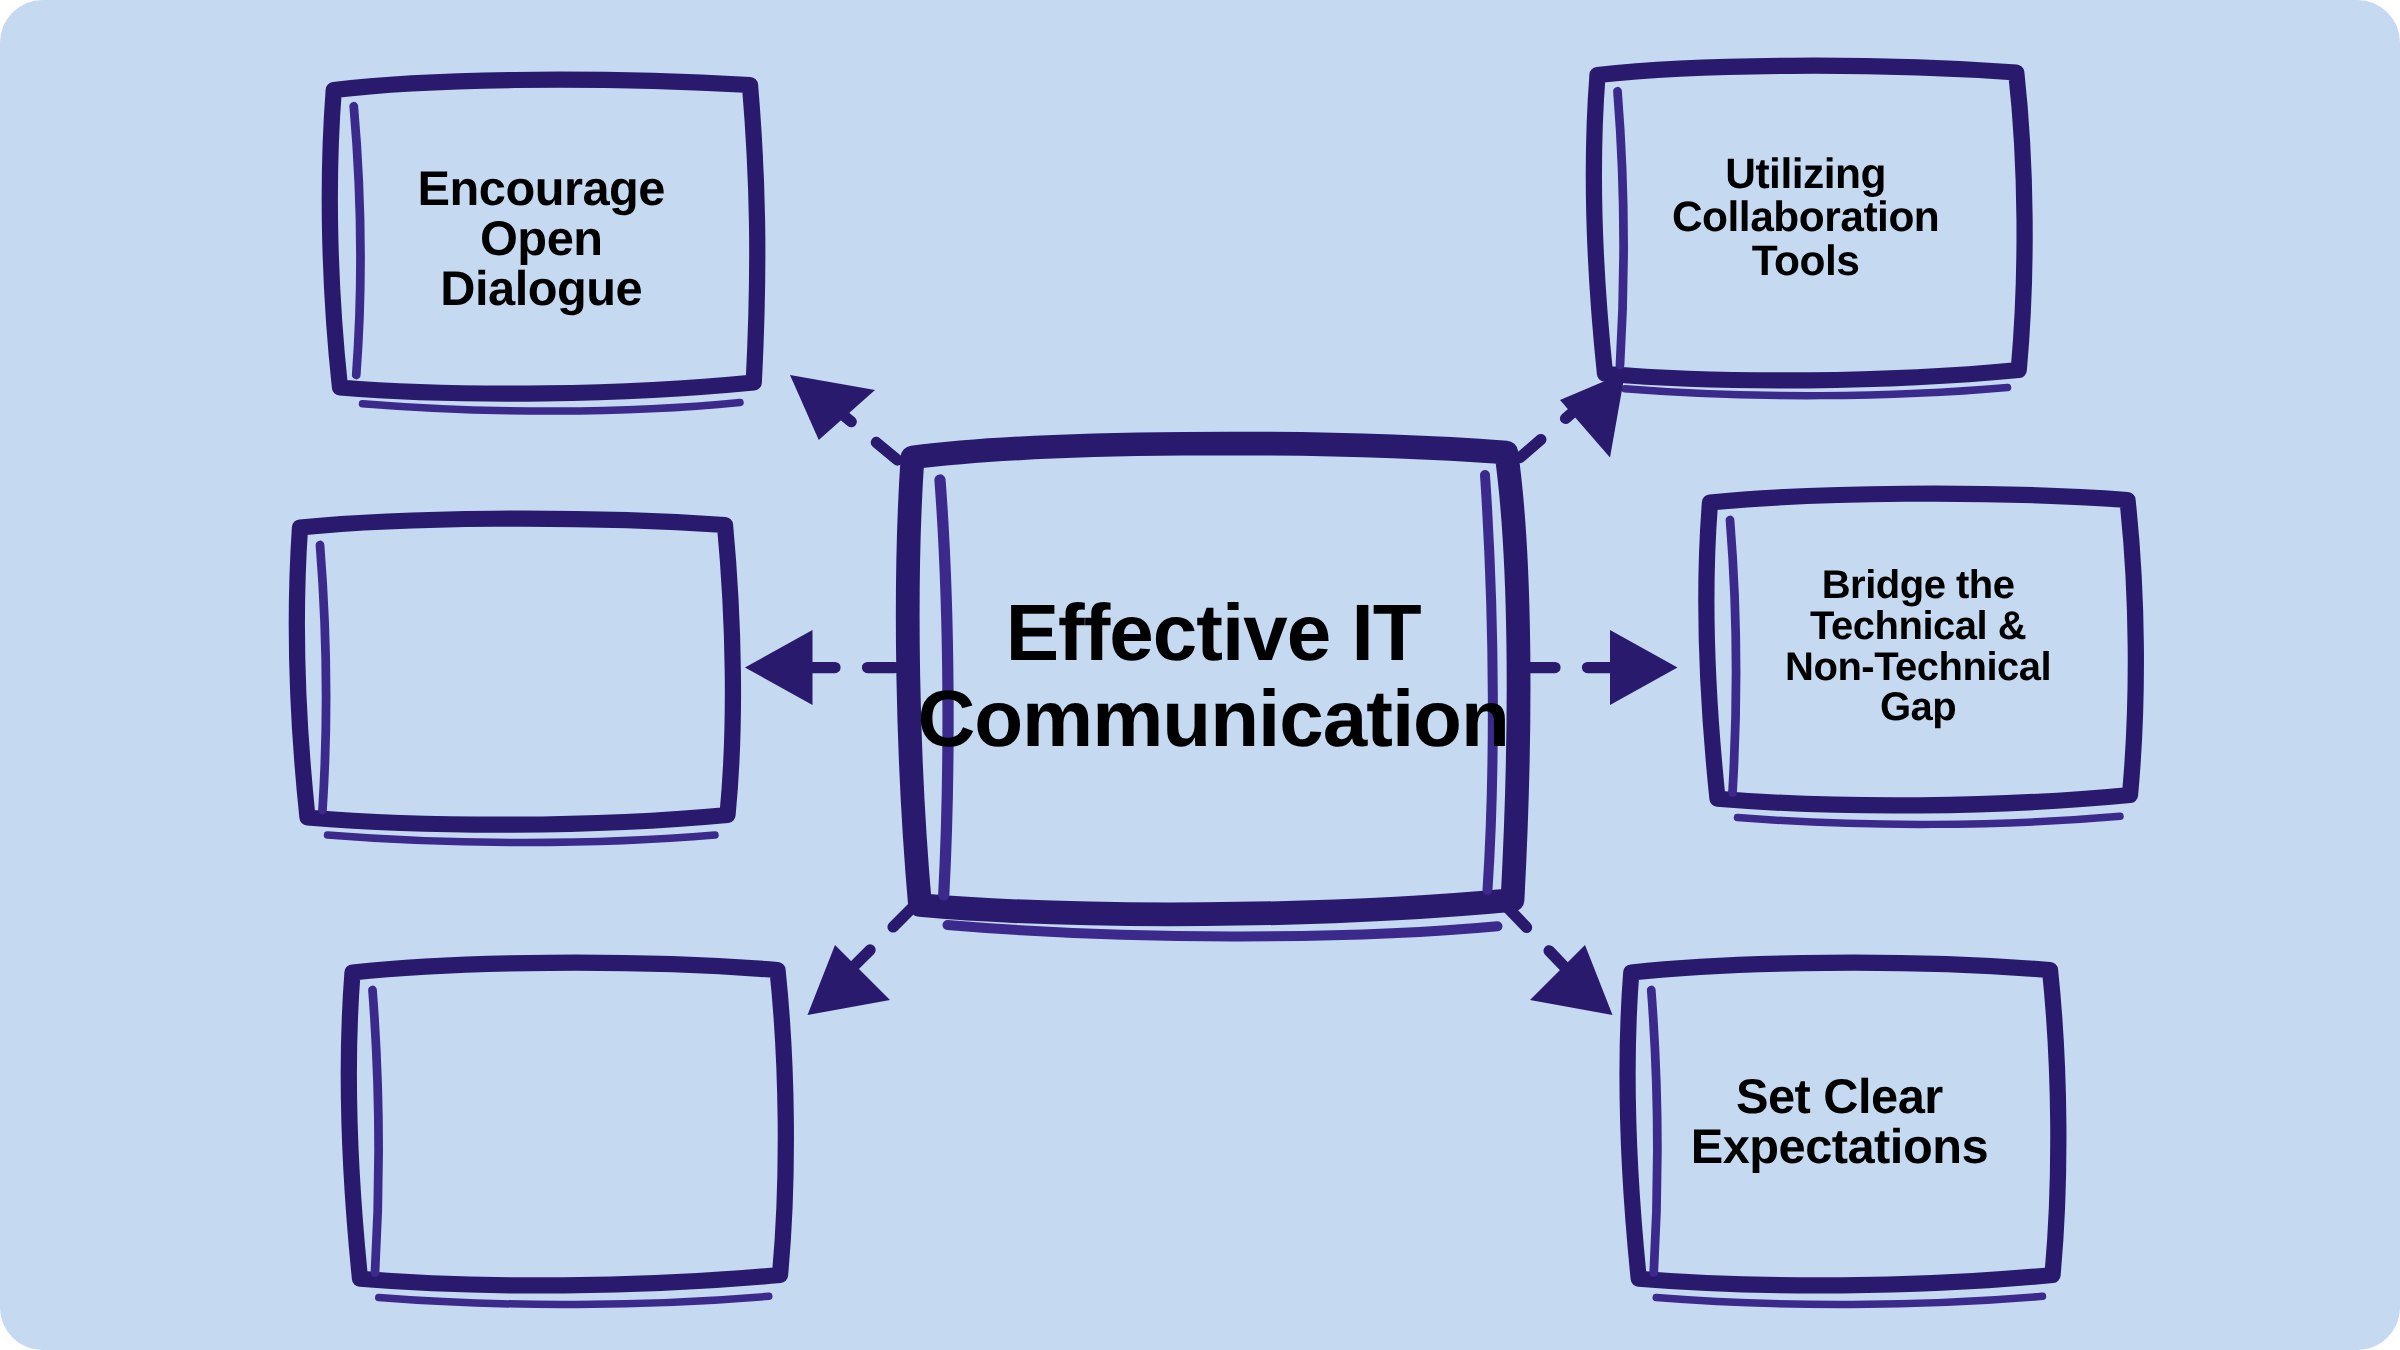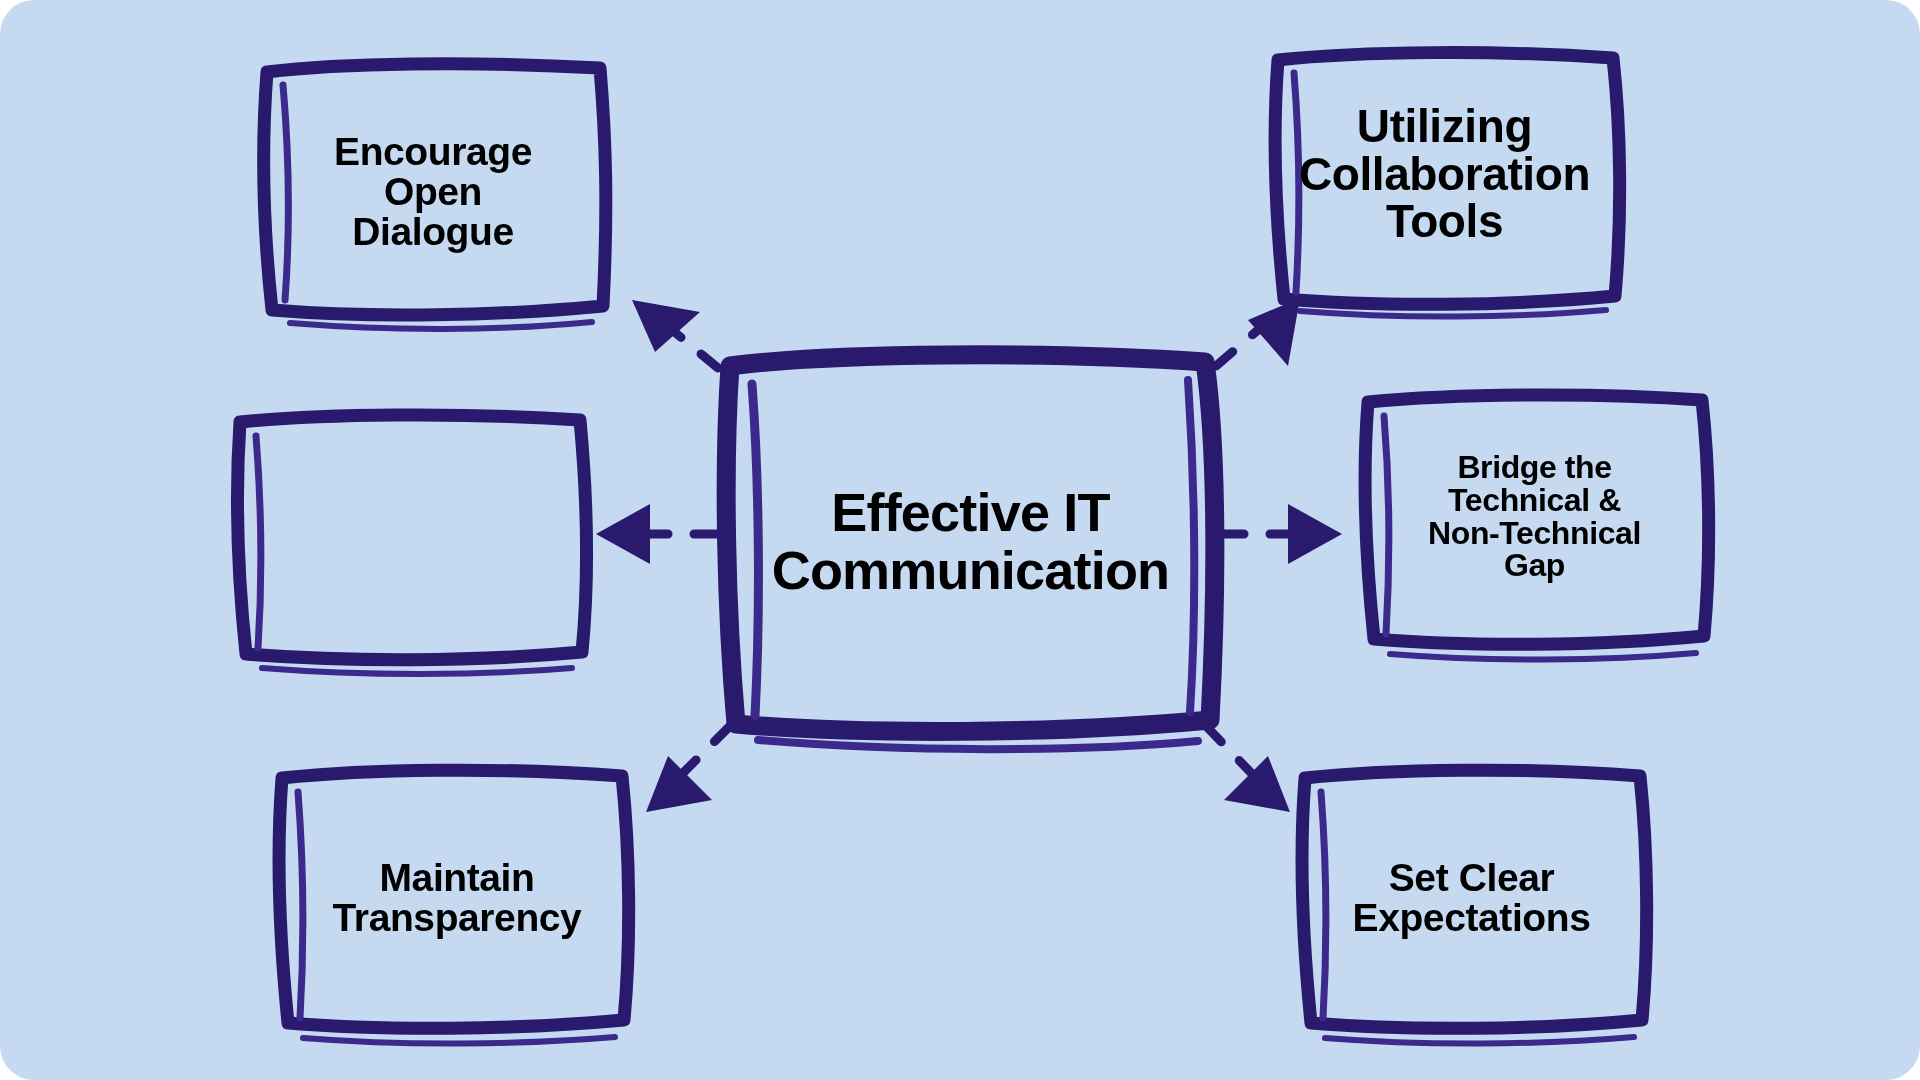--- a/index.html
+++ b/index.html
@@ -33,26 +33,26 @@
     justify-content: center;
     text-align: center;
     color: #000000;
     font-weight: bold;
     line-height: 1.03;
     letter-spacing: -0.4px;
     white-space: pre-line;
     box-sizing: border-box;
   }
   #center-label {
-    font-size: 54px;
+    font-size: 64px;
     letter-spacing: -0.8px;
     line-height: 1.08;
   }
   .label-lg { font-size: 39px; }
-  .label-md { font-size: 46px; }
+  .label-md { font-size: 34px; }
   .label-sm { font-size: 32px; }
 </style>
 </head>
 <body>
 
 <div id="canvas">
 
   <svg id="sketch-layer" viewBox="0 0 1920 1080">
     <defs>
       <style>
@@ -152,22 +152,20 @@
   <div class="node-label label-md" style="left:1272px; top:52px; width:345px; height:245px;">Utilizing
 Collaboration
 Tools</div>
 
 
   <div class="node-label label-sm" style="left:1362px; top:394px; width:345px; height:245px;">Bridge the
 Technical &amp;
 Non-Technical
 Gap</div>
 
-  <div class="node-label label-lg" style="left:277px; top:768px; width:360px; height:260px;">Maintain
-Transparency</div>
 
   <div class="node-label label-lg" style="left:1299px; top:768px; width:345px; height:260px;">Set Clear
 Expectations</div>
 
   <div class="node-label" id="center-label" style="left:723px; top:356px; width:495px; height:370px;">Effective IT
 Communication</div>
 
 </div>
 
 </body></html>

